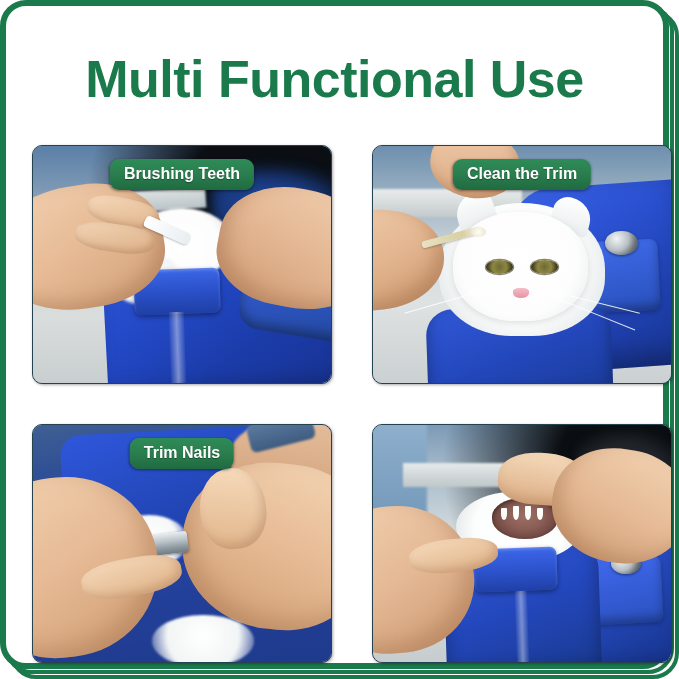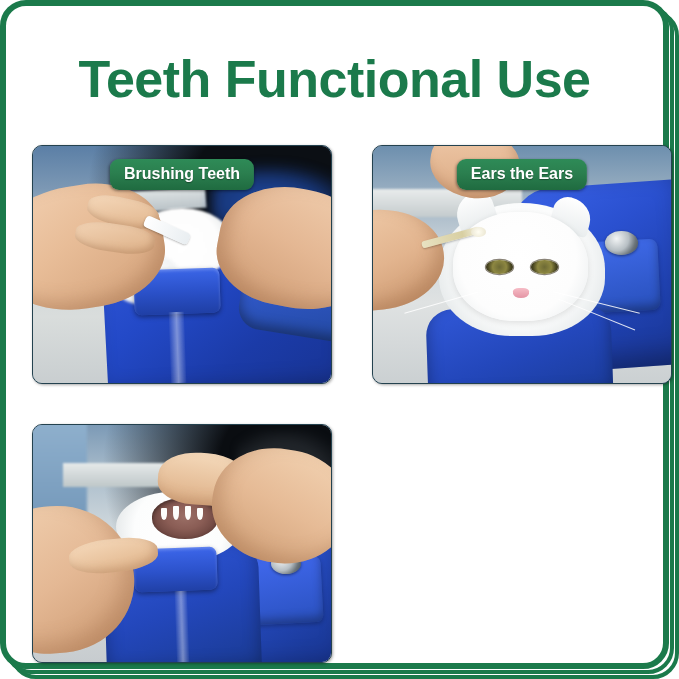--- a/index.html
+++ b/index.html
@@ -499,21 +499,21 @@
 </style>
 </head>
 <body>
 
 <div id="poster">
 
   <div class="frame-layer frame-l3"></div>
   <div class="frame-layer frame-l2"></div>
   <div class="frame-layer frame-l1"></div>
 
-  <div id="title">Teeth Functional Use</div>
+  <div id="title">Multi Functional Use</div>
 
   <div id="grid">
 
     <div class="panel">
       <div class="photo">
         <div class="p1-bg sh"></div>
         <div class="sh p1-deskline"></div>
         <div class="sh p1-blueblur"></div>
         <div class="sh p1-bag"></div>
         <div class="sh p1-bagflapR"></div>
@@ -546,23 +546,41 @@
         <div class="sh p2-eyeR"></div>
         <div class="sh p2-nose"></div>
         <div class="sh p2-whisk" style="left:60%;top:66%;width:30%;transform:rotate(14deg);"></div>
         <div class="sh p2-whisk" style="left:61%;top:71%;width:28%;transform:rotate(22deg);"></div>
         <div class="sh p2-whisk" style="left:10%;top:66%;width:26%;transform:rotate(-16deg);"></div>
         <div class="sh p2-handTop"></div>
         <div class="sh p2-handL"></div>
         <div class="sh p2-swab"></div>
         <div class="sh p2-swabtip"></div>
       </div>
-      <div class="badge badge-c">Ears the Ears</div>
+      <div class="badge badge-c">Clean the Trim</div>
     </div>
 
+    <div class="panel">
+      <div class="photo">
+        <div class="p3-bg sh"></div>
+        <div class="sh p3-blueBag"></div>
+        <div class="sh p3-arm"></div>
+        <div class="sh p3-cuff"></div>
+        <div class="sh p3-furTopL"></div>
+        <div class="sh p3-pawFur"></div>
+        <div class="sh p3-handR"></div>
+        <div class="sh p3-thumbR"></div>
+        <div class="sh p3-clipHandle"></div>
+        <div class="sh p3-clipper"></div>
+        <div class="sh p3-handL"></div>
+        <div class="sh p3-fingerL"></div>
+        <div class="sh p3-furBot"></div>
+      </div>
+      <div class="badge badge-c">Trim Nails</div>
+    </div>
 
     <div class="panel">
       <div class="photo">
         <div class="p4-bg sh"></div>
         <div class="sh p4-scrub"></div>
         <div class="sh p4-shelf"></div>
         <div class="sh p4-darkR"></div>
         <div class="sh p4-bagR"></div>
         <div class="sh p4-pocket"></div>
         <div class="sh p4-grommet"></div>

